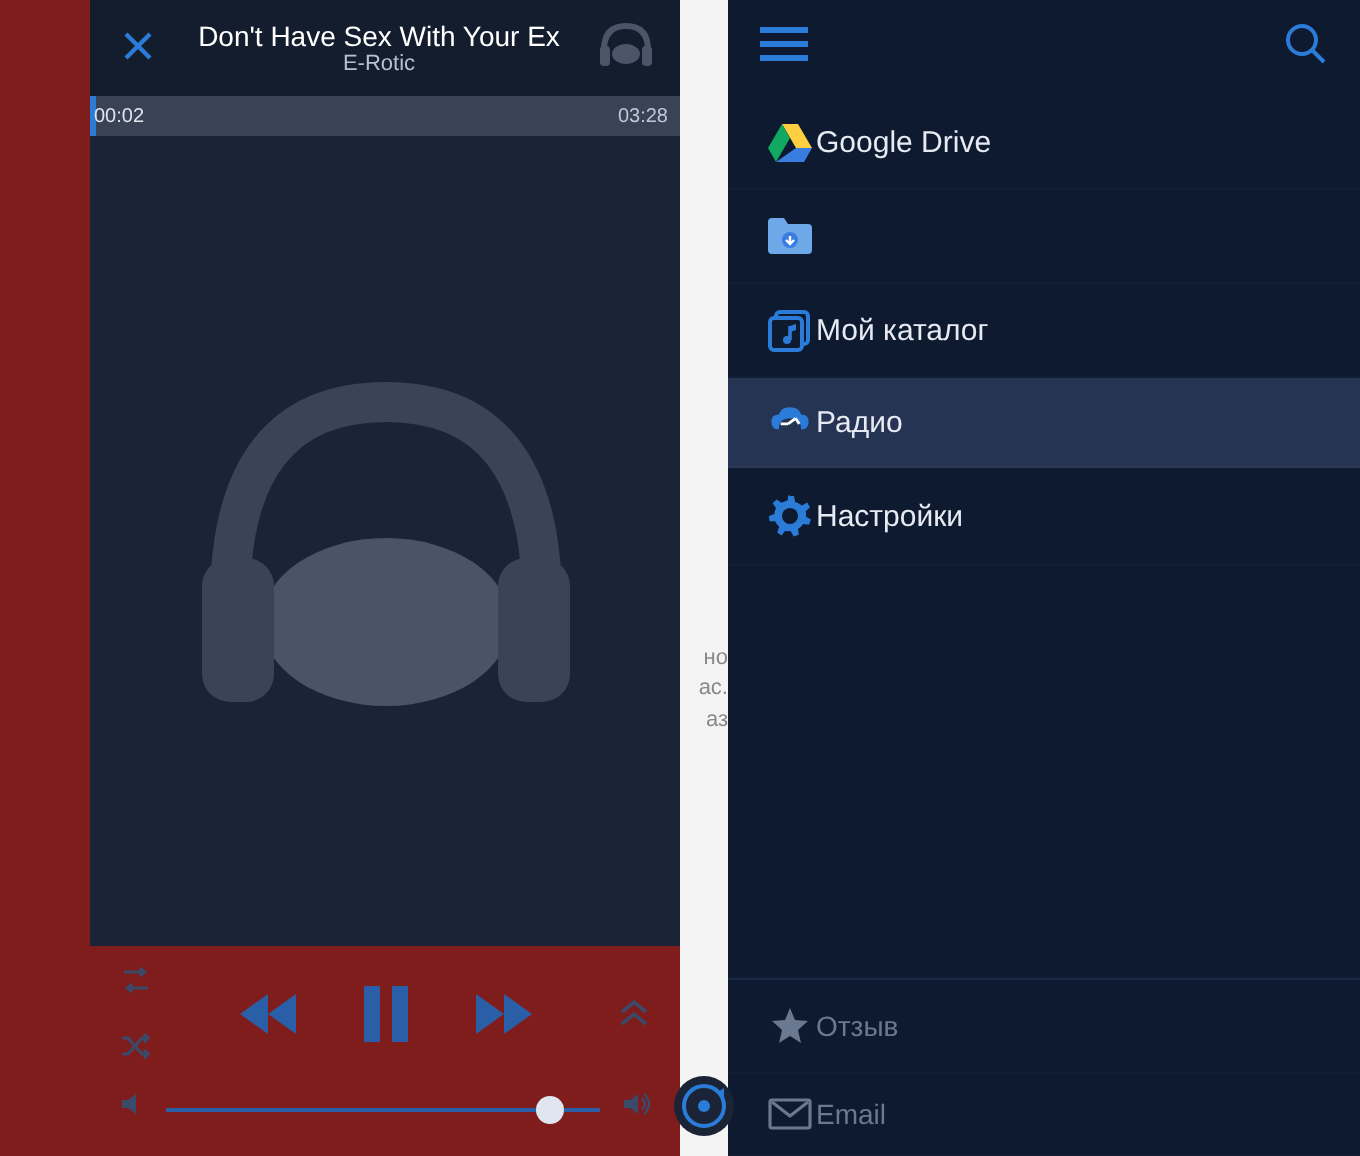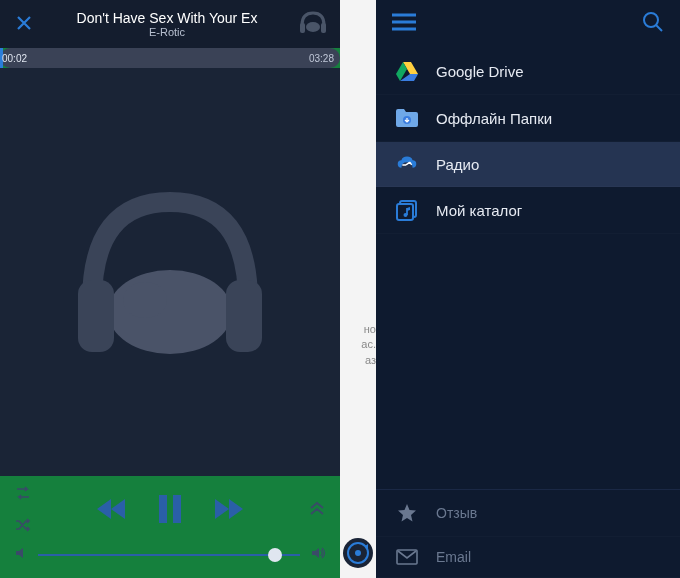--- a/index.html
+++ b/index.html
@@ -7,24 +7,25 @@
   width: 680px;
   height: 578px;
   background: #0a1528;
   display: flex;
   font-family: -apple-system, "Helvetica Neue", Arial, sans-serif;
   overflow: hidden;
 }
 .panel-left {
   width: 340px;
   height: 578px;
-  background: #15803d;
+  background: #7f1d1d;
   display: flex;
   flex-direction: column;
   position: relative;
+  padding-left: 45px;
 }
 .player-header {
   height: 48px;
   background: #141d2e;
   display: flex;
   align-items: center;
   padding: 0 10px;
 }
 .close-btn { color: #2a7cd8; font-size: 22px; padding: 0 6px; }
 .track-info { flex: 1; text-align: center; color: #fff; }
@@ -33,21 +34,20 @@
 .hdr-icon { color: #4a5568; }
 .progress-bar {
   height: 20px;
   background: #3a4256;
   position: relative;
   display: flex;
   align-items: center;
   justify-content: space-between;
   font-size: 11px;
   color: #c0c8d8;
-  border-radius: 10px;
 }
 .progress-fill {
   position: absolute;
   left: 0; top: 0; bottom: 0;
   width: 3px;
   background: #2a7cd8;
 }
 .time-elapsed { padding-left: 2px; z-index: 1; color: #e0e6f0; font-size: 10px; }
 .time-total { padding-right: 6px; color: #c0c8d8; font-size: 10px; text-align: right; }
 .album-art {
@@ -98,21 +98,21 @@
 }
 
 .panel-right {
   width: 340px;
   height: 578px;
   background: #0e1a2f;
   display: flex;
   position: relative;
 }
 .peek-strip {
-  width: 36px;
+  width: 24px;
   background: #f4f4f4;
   display: flex;
   flex-direction: column;
   justify-content: flex-end;
   align-items: center;
   padding-bottom: 8px;
   color: #444;
   font-size: 10px;
   position: relative;
 }
@@ -136,21 +136,20 @@
   align-items: center;
   justify-content: space-between;
   padding: 0 16px;
 }
 .burger { color: #2a7cd8; }
 .search { color: #2a7cd8; }
 .menu-list { flex: 1; }
 .menu-item {
   display: flex;
   align-items: center;
-  gap: 16px;
   padding: 12px 18px;
   color: #e6eaf2;
   font-size: 15px;
   border-bottom: 1px solid rgba(255,255,255,0.02);
 }
 .menu-item.selected {
   background: #253452;
 }
 .menu-icon { width: 26px; display: flex; align-items:center; justify-content:center; }
 .menu-footer {
@@ -300,43 +299,51 @@
         <span>Google Drive</span>
       </div>
       <div class="menu-item">
         <span class="menu-icon">
           <svg width="26" height="22" viewBox="0 0 26 22">
               <path d="M2 4 Q2 2 4 2 H10 L12 5 H22 Q24 5 24 7 V18 Q24 20 22 20 H4 Q2 20 2 18 Z" fill="#6fa8e8"></path>
               <circle cx="13" cy="13" r="4" fill="#3a7de0"></circle>
               <path d="M13 11 V15 M11 13 L13 15 L15 13" stroke="#fff" stroke-width="1.2" fill="none"></path>
             </svg>
         </span>
-        <span>Оффлайн Папки</span>
-      </div>
-      <div class="menu-item selected">
-        <span class="menu-icon">
-          <svg width="28" height="20" viewBox="0 0 28 20">
-              <path d="M8 14 Q8 8 14 8 Q20 8 20 14 Q24 14 24 10 Q24 6 20 6 Q19 2 14 2 Q9 2 8 6 Q4 6 4 10 Q4 14 8 14 Z" fill="#2a7cd8"></path>
-              <path d="M9 11 L13 11 M13 11 L17 8 M17 8 L19 11" stroke="#fff" stroke-width="1.5" fill="none"></path>
-            </svg>
-        </span>
-        <span>Радио</span>
       </div>
       <div class="menu-item">
         <span class="menu-icon">
           <svg width="24" height="22" viewBox="0 0 24 22">
               <rect x="5" y="2" width="16" height="16" rx="2" fill="none" stroke="#2a7cd8" stroke-width="2"></rect>
               <rect x="2" y="5" width="16" height="16" rx="2" fill="#0e1a2f" stroke="#2a7cd8" stroke-width="2"></rect>
               <path d="M12 9 V16" stroke="#2a7cd8" stroke-width="1.8"></path>
               <circle cx="10.5" cy="16" r="2" fill="#2a7cd8"></circle>
               <path d="M12 9 L15 8 V11 L12 12" fill="#2a7cd8"></path>
             </svg>
         </span>
         <span>Мой каталог</span>
       </div>
+      <div class="menu-item selected">
+        <span class="menu-icon">
+          <svg width="28" height="20" viewBox="0 0 28 20">
+              <path d="M8 14 Q8 8 14 8 Q20 8 20 14 Q24 14 24 10 Q24 6 20 6 Q19 2 14 2 Q9 2 8 6 Q4 6 4 10 Q4 14 8 14 Z" fill="#2a7cd8"></path>
+              <path d="M9 11 L13 11 M13 11 L17 8 M17 8 L19 11" stroke="#fff" stroke-width="1.5" fill="none"></path>
+            </svg>
+        </span>
+        <span>Радио</span>
+      </div>
+      <div class="menu-item">
+        <span class="menu-icon">
+          <svg width="24" height="24" viewBox="0 0 24 24">
+              <path d="M12 2 L14 2 L14.6 5 Q16.5 5.6 18 6.8 L20.6 5.3 L22 7.7 L19.8 9.6 Q20.2 11 20 12.4 L22.5 13.8 L21.5 16.4 L18.6 16 Q17.5 17.6 16 18.5 L16.4 21.4 L13.8 22.2 L12.4 19.6 Q11 19.8 9.6 19.4 L7.8 21.8 L5.6 20.2 L6.6 17.4 Q5.3 16.2 4.6 14.6 L1.7 14.6 L1.5 12 L4.2 11 Q4.3 9.4 5 8 L3.3 5.6 L5.3 3.8 L7.8 5.4 Q9.2 4.5 10.8 4.2 L11.2 1.4 Z" fill="#2a7cd8"></path>
+              <circle cx="12" cy="12" r="4" fill="#0e1a2f"></circle>
+            </svg>
+        </span>
+        <span>Настройки</span>
+      </div>
     </div>
 
     <div class="menu-footer">
       <div class="menu-item">
         <span class="menu-icon">
           <svg width="22" height="22" viewBox="0 0 22 22">
               <path d="M11 2 L13.5 8 L20 8.5 L15 13 L16.5 19.5 L11 16 L5.5 19.5 L7 13 L2 8.5 L8.5 8 Z" fill="#6a7890"></path>
             </svg>
         </span>
         <span>Отзыв</span>

